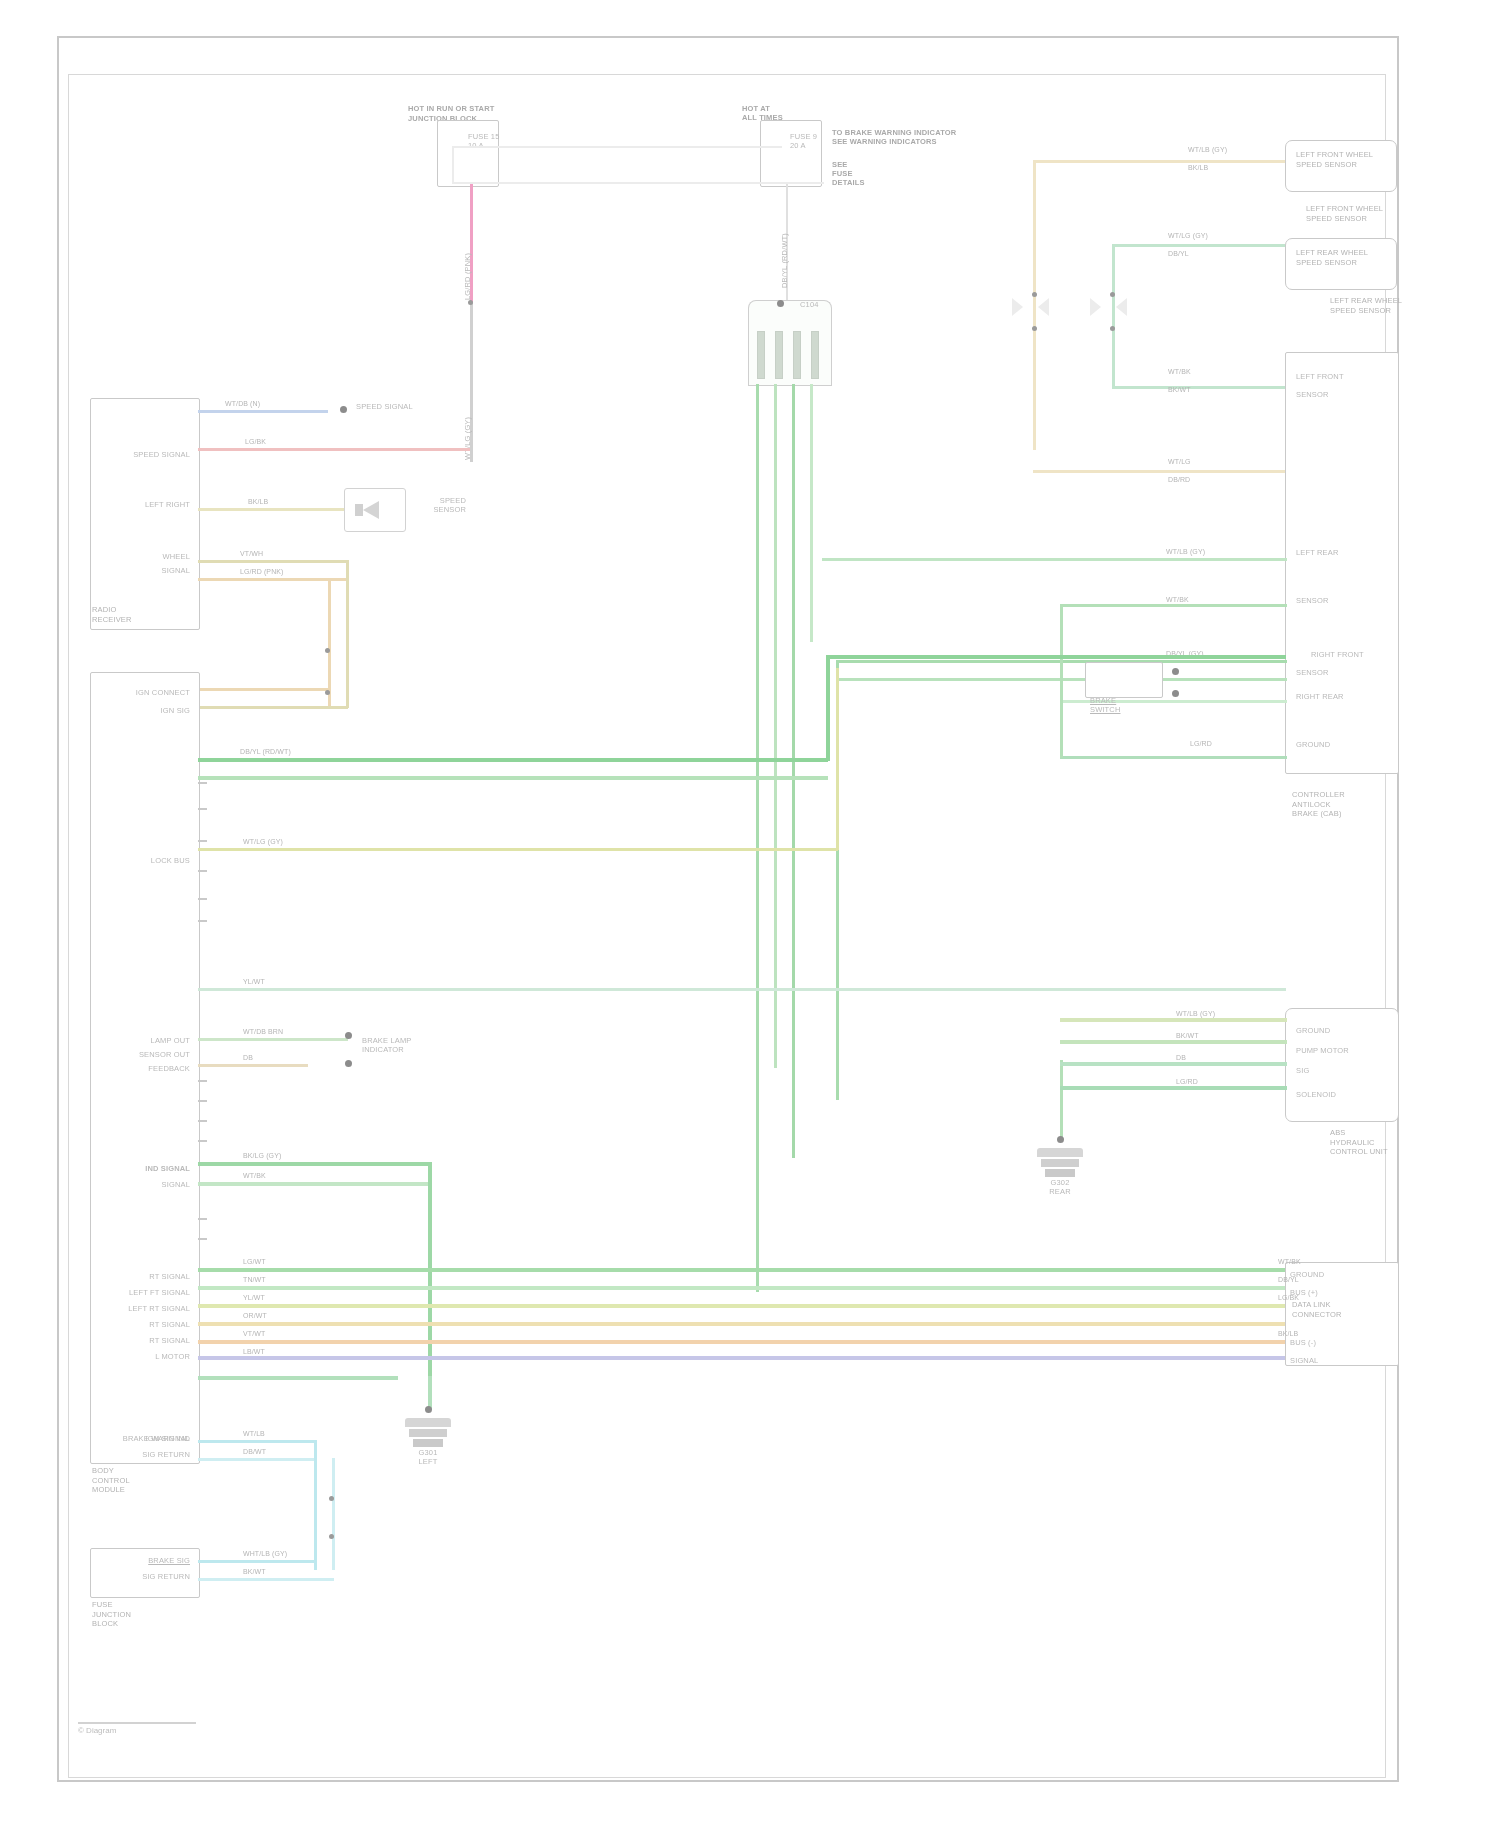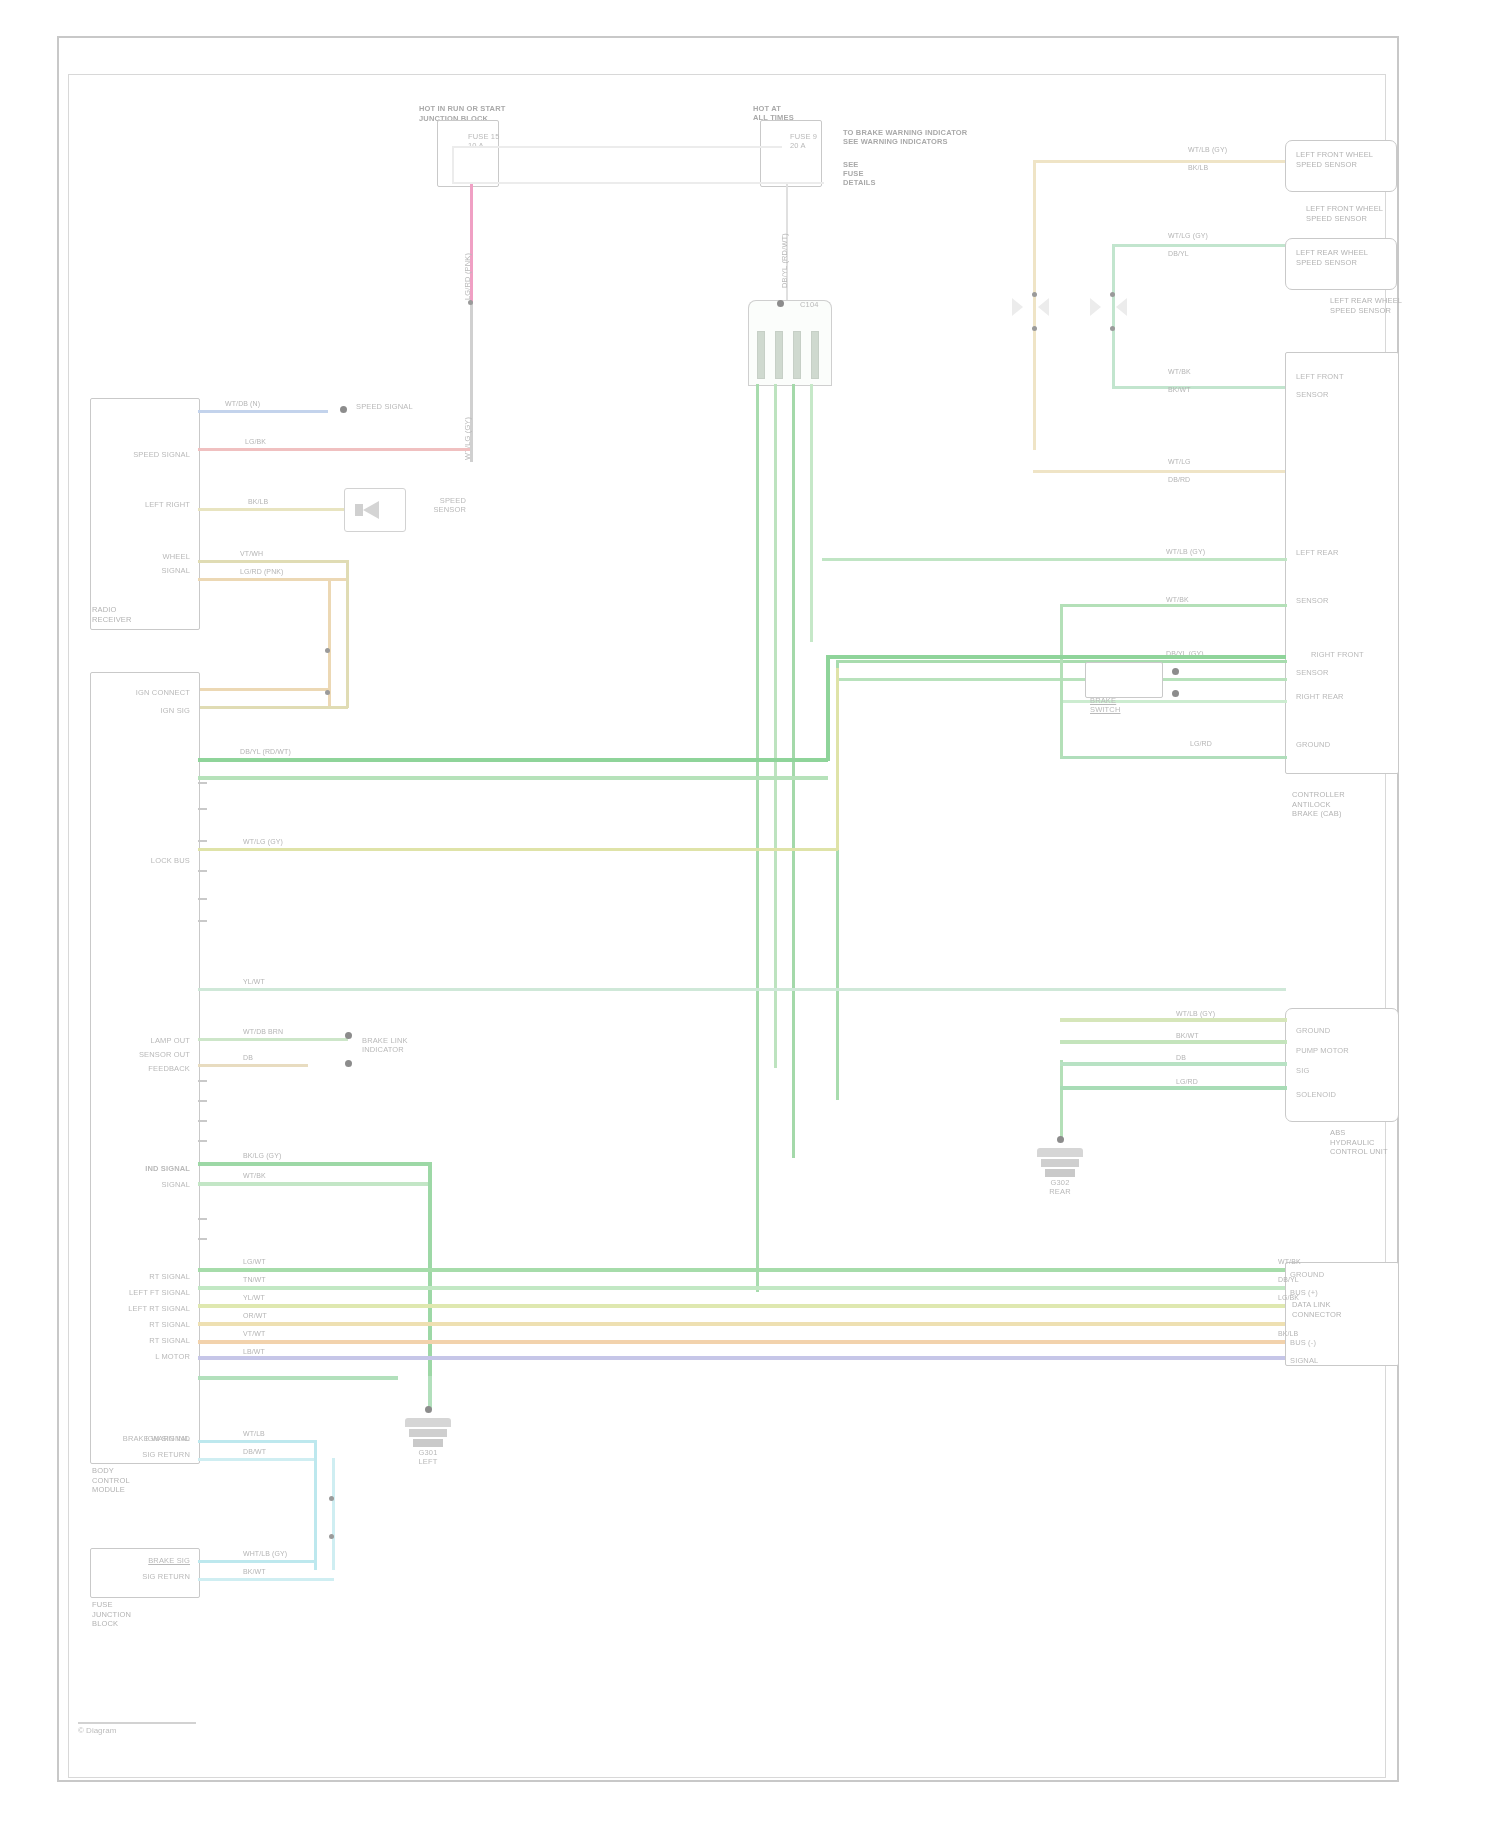--- a/index.html
+++ b/index.html
@@ -14,21 +14,21 @@
   .inner-border{position:absolute;left:68px;top:74px;width:1316px;height:1702px;
                 border:1px solid #d8d8d8;}
 
   
   .box{position:absolute;border:1.5px solid #c9c9c9;background:#fff;border-radius:2px;}
   .box.round{border-radius:7px;}
 
   
   .lbl{position:absolute;color:#b9b9b9;font-size:7.5px;line-height:9px;
        letter-spacing:.15px;white-space:pre;}
-  .lbl.b{color:#a9a9a9;font-weight:bold;margin-left:11px;}
+  .lbl.b{color:#a9a9a9;font-weight:bold;}
   .lbl.r{text-align:right;}
   .lbl.c{text-align:center;}
   .lbl.vert{transform-origin:0 0;transform:rotate(-90deg);}
   .lbl.mod{color:#b3b3b3;font-size:7.5px;line-height:9.5px;}
   .wirelbl{position:absolute;font-size:7px;line-height:8.5px;color:#b5b5b5;
            white-space:pre;letter-spacing:.1px;}
 
   
   .w{position:absolute;}
   .wh{height:2px;}      
@@ -282,21 +282,21 @@
   <div class="w wv" style="left:836px;top:668px;width:3px;height:182px;background:#dfe3a8;"></div>
   <div class="wirelbl" style="left:243px;top:838px;">WT/LG (GY)</div>
 
   <div class="w wh" style="left:198px;top:988px;width:1088px;height:3px;background:#cfe8d8;"></div>
   <div class="wirelbl" style="left:243px;top:978px;">YL/WT</div>
 
   <div class="w wh" style="left:198px;top:1038px;width:150px;height:3px;background:#cde6c9;"></div>
   <div class="w wh" style="left:198px;top:1064px;width:110px;height:3px;background:#e8dcc0;"></div>
   <div class="dot" style="left:345px;top:1032px;"></div>
   <div class="dot" style="left:345px;top:1060px;"></div>
-  <div class="lbl" style="left:362px;top:1036px;width:70px;">BRAKE LINK
+  <div class="lbl" style="left:362px;top:1036px;width:70px;">BRAKE LAMP
 INDICATOR</div>
   <div class="wirelbl" style="left:243px;top:1028px;">WT/DB BRN</div>
   <div class="wirelbl" style="left:243px;top:1054px;">DB</div>
 
   <div class="w wh" style="left:198px;top:1162px;width:232px;height:4px;background:#9dd8a6;"></div>
   <div class="w wh" style="left:198px;top:1182px;width:232px;height:4px;background:#c3e6c6;"></div>
   <div class="w wv" style="left:428px;top:1162px;width:4px;height:248px;background:#9dd8a6;"></div>
   <div class="wirelbl" style="left:243px;top:1152px;">BK/LG (GY)</div>
   <div class="wirelbl" style="left:243px;top:1172px;">WT/BK</div>
 

